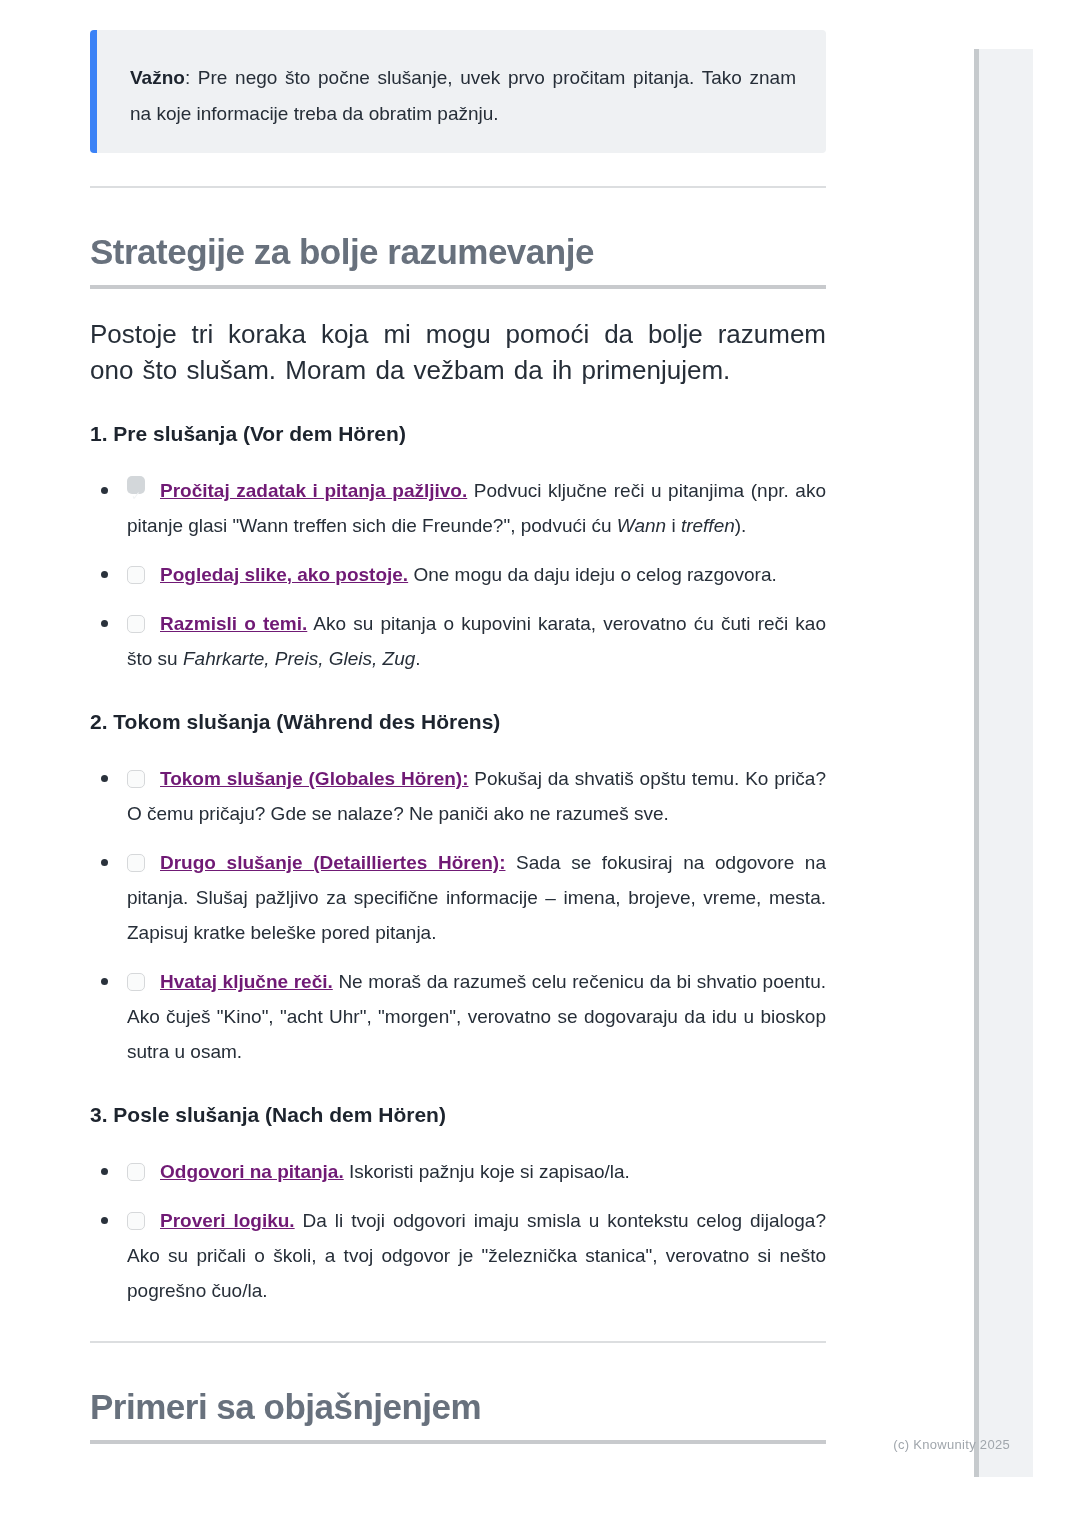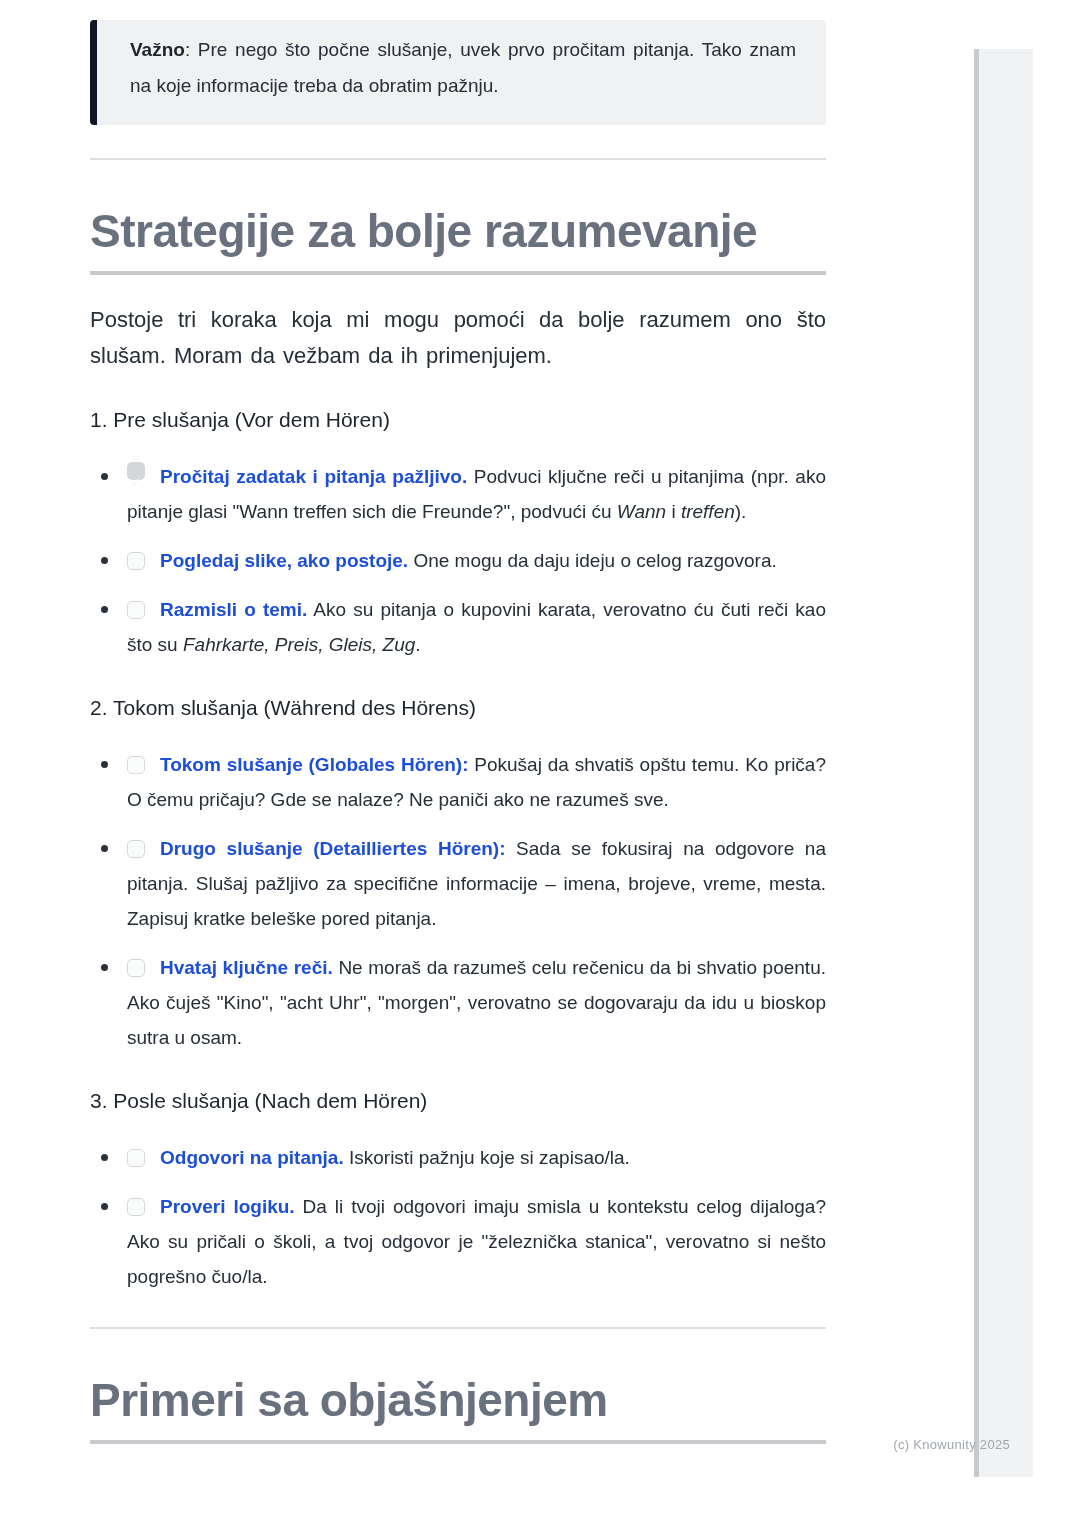--- a/index.html
+++ b/index.html
@@ -16,25 +16,25 @@
     color: #262e38;
   }
   .page {
     position: absolute;
     left: 90px;
     top: 0;
     width: 736px;
   }
   
   .callout {
-    margin-top: 20px;
+    margin-top: 30px;
     background: #eff1f3;
-    border-left: 7px solid #0f172a;
+    border-left: 7px solid #3b82f6;
     border-radius: 4px;
-    padding: 12px 30px 21px 33px;
+    padding: 30px 30px 21px 33px;
     font-size: 19px;
     line-height: 36px;
     text-align: justify;
     color: #262e38;
     box-sizing: border-box;
   }
   .callout strong { font-weight: 700; color: #1d242e; }
   
   hr.thin {
     border: none;
@@ -42,35 +42,35 @@
     margin: 33px 0 0 0;
   }
   .thick-rule {
     margin-top: 13px;
     height: 4px;
     background: #c8cacd;
   }
   
   h1.section-title {
     margin: 44px 0 0 0;
-    font-size: 46px;
+    font-size: 35px;
     font-weight: 700;
     letter-spacing: -0.5px;
     color: #68717d;
   }
   h3.step {
     margin: 34px 0 0 0;
     font-size: 21px;
-    font-weight: 400;
+    font-weight: 700;
     color: #1d242e;
   }
   
   p.intro {
     margin: 27px 0 0 0;
-    font-size: 22px;
+    font-size: 26px;
     line-height: 36px;
     text-align: justify;
     word-spacing: 2px;
   }
   
   ul.checklist {
     list-style: none;
     margin: 27px 0 0 0;
     padding: 0;
   }
@@ -110,21 +110,21 @@
     background: #d3d7da;
     text-align: center;
   }
   .checkbox.checked .check {
     display: inline-block;
     color: #f2f4f5;
     font-size: 12px;
     line-height: 18px;
     font-weight: 700;
   }
-  .seg-bold { font-weight: 700; color: #1d4ed8; }
+  .seg-bold { font-weight: 700; color: #701a75; text-decoration: underline; }
   .seg-italic { font-style: italic; }
   .seg-regular { font-style: normal; font-weight: 400; }
   
   .scroll-strip {
     position: absolute;
     left: 974px;
     top: 49px;
     width: 59px;
     height: 1428px;
     box-sizing: border-box;

